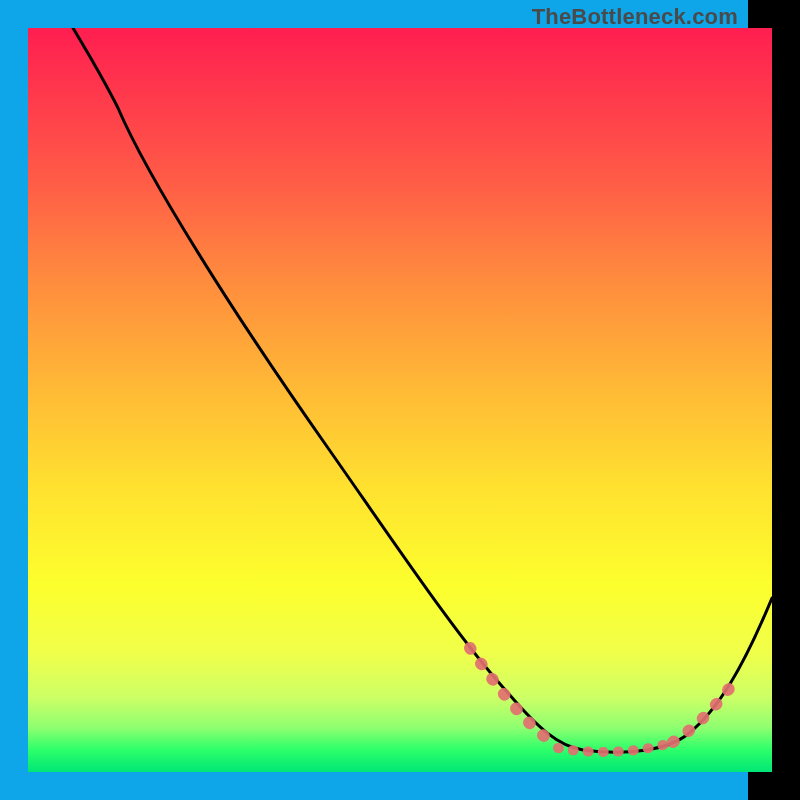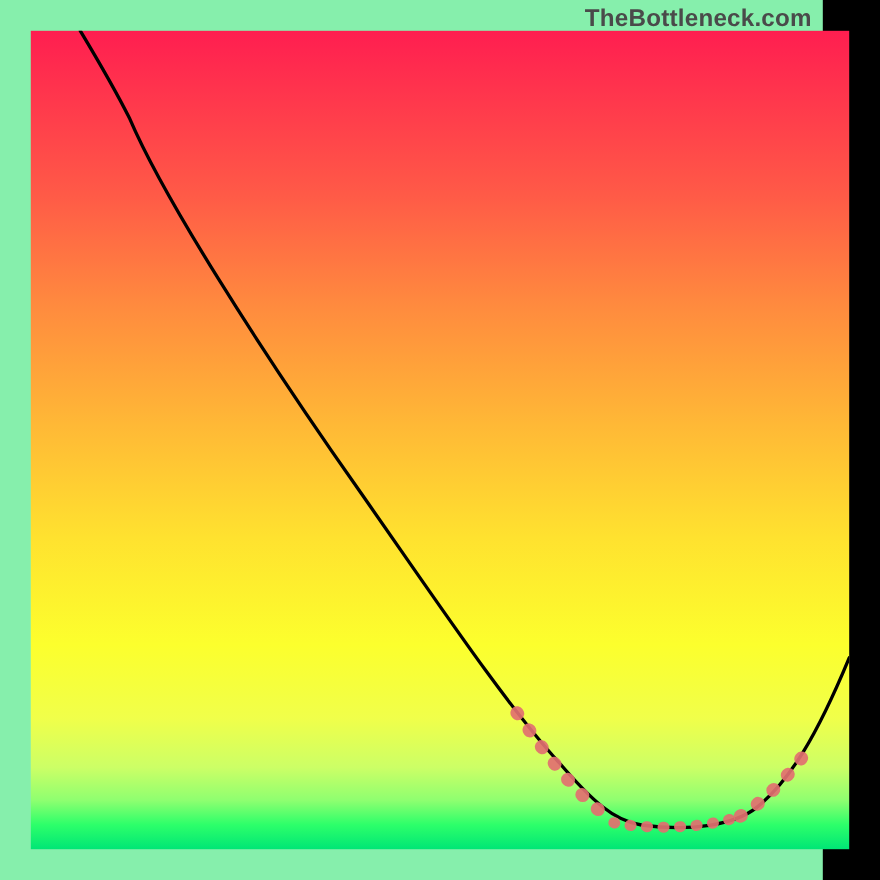--- a/index.html
+++ b/index.html
@@ -8,21 +8,21 @@
     width: 800px;
     height: 800px;
     background: #000;
     overflow: hidden;
     font-family: Arial, Helvetica, sans-serif;
   }
   .frame {
     position: relative;
     width: 748px;
     height: 800px;
-    background: #86efac;
+    background: #0ea5e9;
   }
   .plot-area {
     position: absolute;
     left: 28px;
     top: 28px;
     width: 744px;
     height: 744px;
     background: linear-gradient(
       to bottom,
       #ff1e50 0%,

